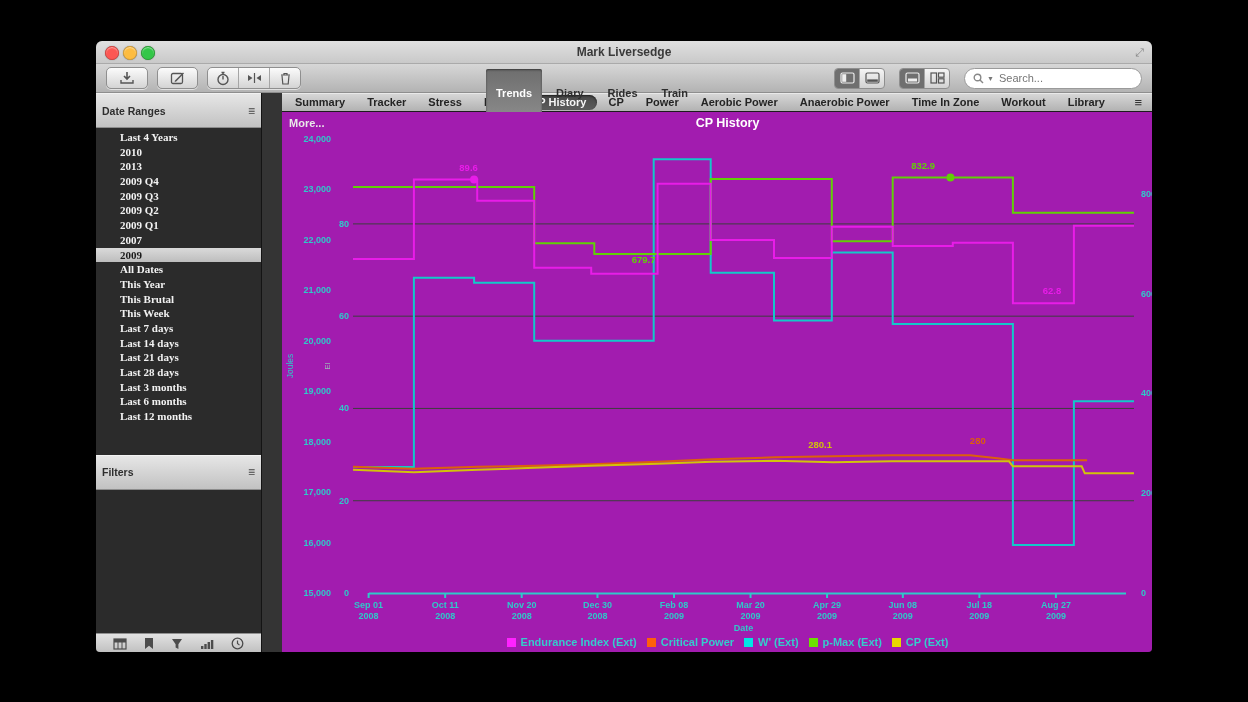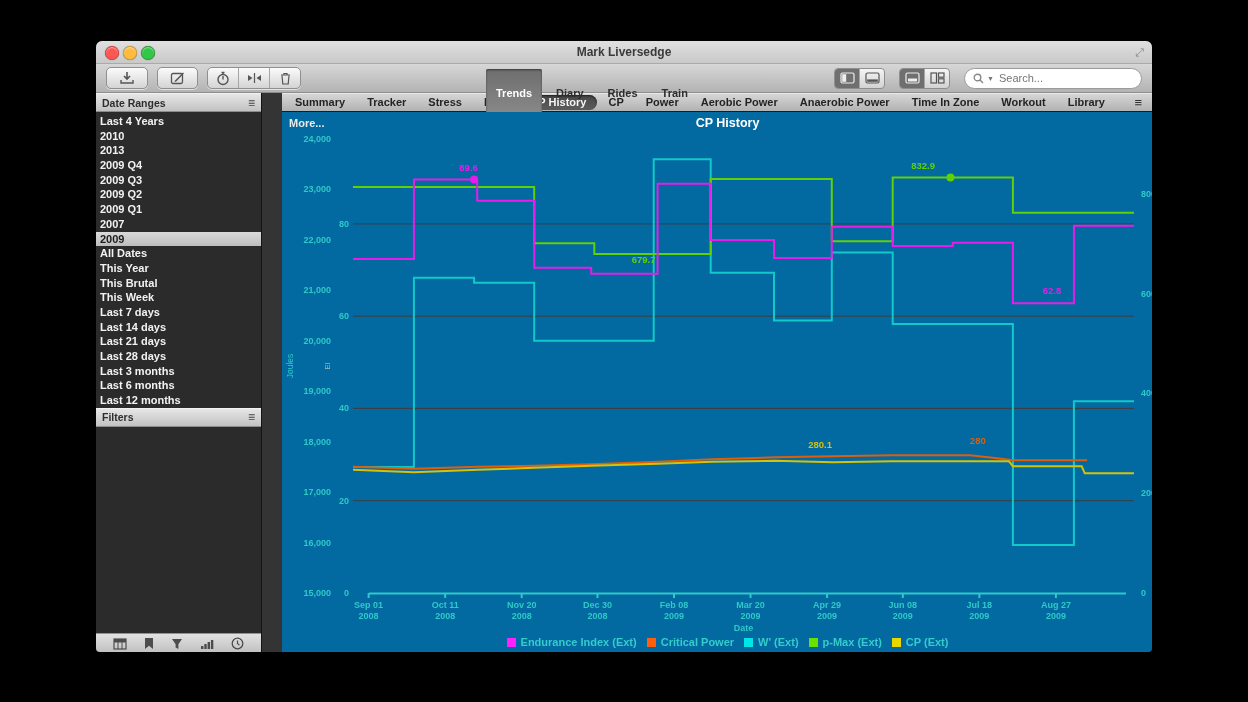--- a/index.html
+++ b/index.html
@@ -32,36 +32,36 @@
   .toggle-pair .tg:last-child{border-right:none;}
   .toggle-pair .tg.on{background:#6f6f6f;color:#eee;}
   .search-pill{display:flex;align-items:center;background:#fff;border:1px solid #9a9a9a;border-radius:11px;height:19px;
     width:160px;padding:0 8px;gap:3px;}
   .search-pill input{border:none;outline:none;font-size:11px;color:#555;width:110px;background:transparent;}
   .search-pill .caret{font-size:7px;color:#777;}
   
   .main{display:flex;height:560px;}
   .sidebar{width:165px;background:#2b2b2b;border-right:1px solid #141414;position:relative;flex:none;}
   .panel-header{height:17px;background:linear-gradient(#e6e6e6,#c2c2c2);border-top:1px solid #f2f2f2;border-bottom:1px solid #8c8c8c;
-    display:flex;align-items:center;justify-content:space-between;padding:0 6px;font-size:10.5px;font-weight:bold;color:#2e2e2e;}
+    display:flex;align-items:center;justify-content:space-between;padding:8px 6px;font-size:10.5px;font-weight:bold;color:#2e2e2e;}
   .panel-header .burger{color:#444;font-size:12px;}
   .side-list{list-style:none;margin:0;padding:2px 0 0 0;}
-  .side-item{height:14.7px;line-height:14.7px;font-size:11px;font-weight:bold;color:#f2f2f2;padding-left:4px;white-space:nowrap;}
+  .side-item{height:14.7px;line-height:14.7px;font-size:11px;font-weight:bold;color:#f2f2f2;padding-left:24px;white-space:nowrap;font-family:Liberation Serif, serif;}
   .side-item.sel{background:linear-gradient(#dadada,#bdbdbd);color:#1c1c1c;}
-  .filters-header{}
+  .filters-header{margin-top:31px;}
   .sidebar-footer{position:absolute;bottom:0;left:0;right:0;height:19px;background:linear-gradient(#e2e2e2,#bfbfbf);
     border-top:1px solid #909090;display:flex;align-items:center;justify-content:center;gap:17px;color:#4c4c4c;}
   
   .content-col{flex:1;display:flex;flex-direction:column;min-width:0;margin-left:20px;}
   .tabbar{height:17px;background:linear-gradient(#d6d6d6,#b2b2b2);border-bottom:1px solid #1c1c1c;border-top:1px solid #e9e9e9;
     display:flex;align-items:center;gap:0;padding:0 2px;}
   .tab{font-size:11px;font-weight:bold;color:#242424;padding:0 11px;border-radius:9px;line-height:15px;white-space:nowrap;}
   .tab.sel{background:linear-gradient(#474747,#5c5c5c);color:#f5f5f5;box-shadow:inset 0 1px 2px rgba(0,0,0,.6);}
   .tab-burger{margin-left:auto;color:#333;font-size:13px;padding-right:8px;}
-  .chart-pane{position:relative;flex:1;background:#0369a1;text-decoration:underline;}
+  .chart-pane{position:relative;flex:1;background:#a21caf;text-decoration:underline;}
   .more-link{position:absolute;left:7px;top:5px;font-size:11px;font-weight:bold;color:#e9e9e9;}
   .chart-title{position:absolute;left:0;width:891px;top:4px;text-align:center;font-size:12.5px;font-weight:bold;color:#fff;}
   #chart-svg{position:absolute;left:0;top:0;}
   .legend{position:absolute;left:0;width:891px;bottom:5px;display:flex;justify-content:center;align-items:center;gap:10px;}
   .legend .li{display:flex;align-items:center;gap:5px;font-size:11px;font-weight:bold;color:#35cccc;}
   .legend .sq{width:9px;height:9px;display:inline-block;}
   svg text{font-family:"Liberation Sans",sans-serif;}
 </style>
 </head>
 <body>

